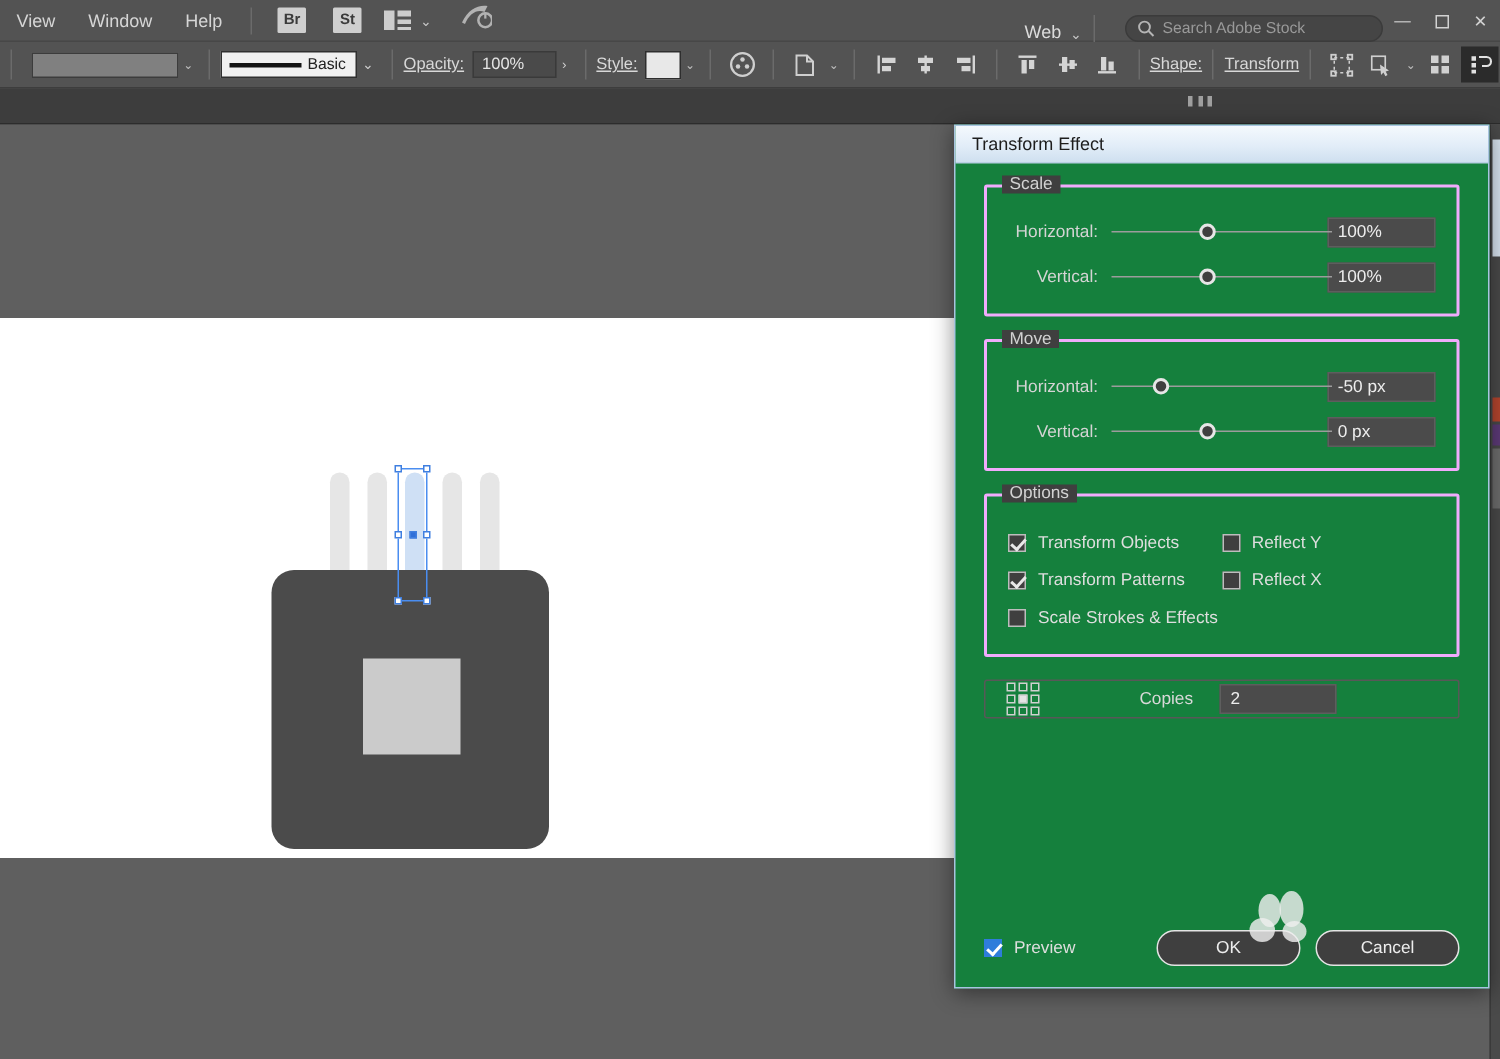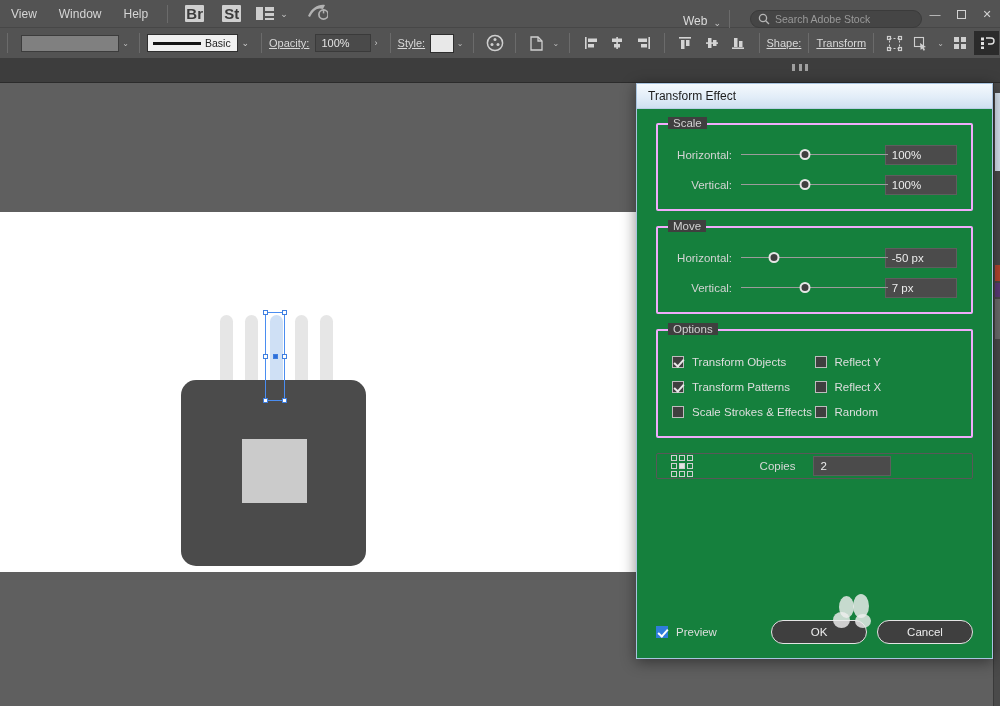--- a/index.html
+++ b/index.html
@@ -18,21 +18,21 @@
     display: flex; align-items: center;
     border-bottom: 1px solid #474747;
   }
   .menu-item {
     font-size: 12px; color: #d6d6d6;
     padding: 4px 11px; white-space: nowrap;
   }
   .mb-sep { width: 1px; height: 18px; background: #6b6b6b; margin: 0 8px; }
   .app-badge {
     width: 19px; height: 17px; background: #cfcfcf; color: #3b3b3b;
-    font-size: 15px; font-weight: bold; display: flex;
+    font-size: 10px; font-weight: bold; display: flex;
     align-items: center; justify-content: center; border-radius: 1px;
     margin: 0 9px;
   }
   .ws-icon { display: flex; align-items: center; margin-left: 6px; }
   .ws-glyph { width: 18px; height: 13px; position: relative; }
   .ws-glyph i { position: absolute; background: #cdcdcd; display: block; }
   .chev { color: #c9c9c9; font-size: 9px; margin-left: 6px; }
   .stock-glyph { margin-left: 18px; opacity: .78; }
 
   .mb-right {
@@ -535,21 +535,21 @@
             <span class="knob" style="left:25%;"></span>
           </span>
           <span class="numfield">-50 px</span>
         </div>
         <div class="row">
           <span class="row-lbl">Vertical:</span>
           <span class="slider">
             <span class="slider-track"></span>
             <span class="knob" style="left:48%;"></span>
           </span>
-          <span class="numfield">7 px</span>
+          <span class="numfield">0 px</span>
         </div>
       </div>
 
 
       <div class="group">
         <span class="group-cap">Options</span>
         <div class="opt-grid">
           <div class="opt-col">
             <div class="opt-row">
               <span class="cbox on"></span>
@@ -566,24 +566,20 @@
           </div>
           <div class="opt-col">
             <div class="opt-row">
               <span class="cbox"></span>
               <span class="opt-lbl">Reflect Y</span>
             </div>
             <div class="opt-row">
               <span class="cbox"></span>
               <span class="opt-lbl">Reflect X</span>
             </div>
-            <div class="opt-row">
-              <span class="cbox"></span>
-              <span class="opt-lbl">Random</span>
-            </div>
           </div>
         </div>
       </div>
 
       <div class="copies-group">
         <span class="refgrid">
           <i></i>
           <i></i>
           <i></i>
           <i></i>

